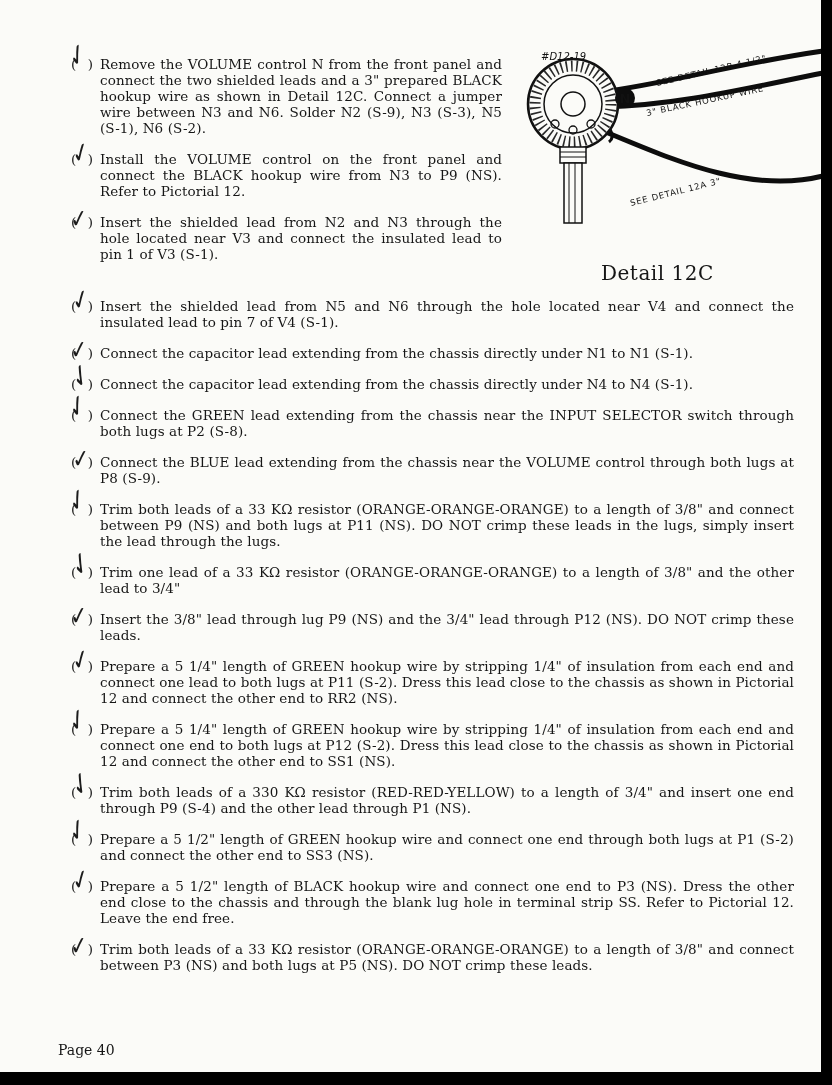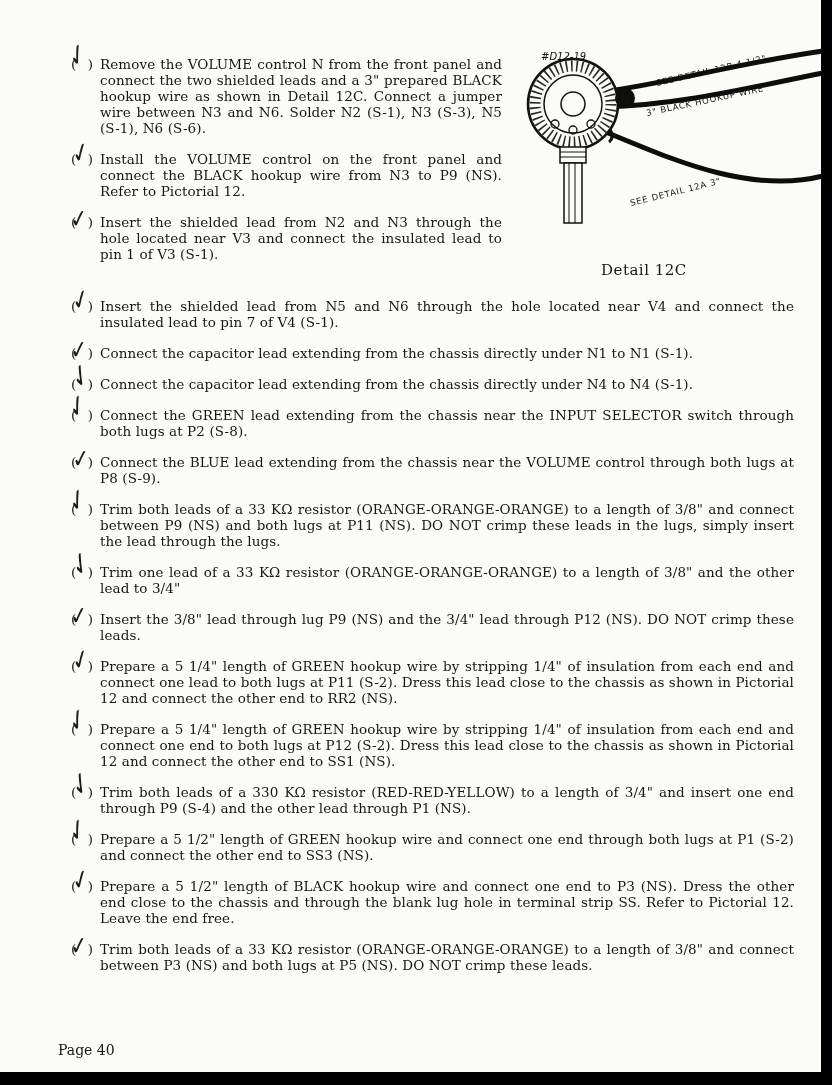--- a/index.html
+++ b/index.html
@@ -43,21 +43,21 @@
   .item:nth-child(3n) .check { transform:rotate(-6deg) scaleY(1.2); top:-5px; }
   .item:nth-child(4n) .check { transform:rotate(-30deg) scaleY(1.6); top:-10px; }
   .txt { flex:1 1 auto; text-align:justify; }
   .top-section { position:relative; min-height:242px; }
   .top-section .txt { max-width:402px; }
   .figure {
     position:absolute; left:505px; top:46px; width:322px; height:228px;
   }
   .fig-caption {
     margin-top:3px; margin-left:96px;
-    font-size:15px; letter-spacing:0.5px;
+    font-size:20px; letter-spacing:0.5px;
   }
   .page-number {
     position:absolute; left:58px; top:1042px;
     font-size:14px;
   }
   .scan-border-right {
     position:absolute; right:0; top:0; width:11px; height:100%;
     background:#000;
   }
   .scan-border-bottom {
@@ -73,21 +73,21 @@
 
   <div class="content">
 
     <div class="top-section">
 
       <div class="item">
         <span class="box">
           <span class="paren">( )</span>
           <span class="check">✓</span>
         </span>
-        <span class="txt">Remove the VOLUME control N from the front panel and connect the two shielded leads and a 3" prepared BLACK hookup wire as shown in Detail 12C.  Connect a jumper wire between N3 and N6.  Solder N2 (S-1), N3 (S-3), N5 (S-1), N6 (S-6).</span>
+        <span class="txt">Remove the VOLUME control N from the front panel and connect the two shielded leads and a 3" prepared BLACK hookup wire as shown in Detail 12C.  Connect a jumper wire between N3 and N6.  Solder N2 (S-9), N3 (S-3), N5 (S-1), N6 (S-2).</span>
       </div>
 
       <div class="item">
         <span class="box">
           <span class="paren">( )</span>
           <span class="check">✓</span>
         </span>
         <span class="txt">Install the VOLUME control on the front panel and connect the BLACK hookup wire from N3 to P9 (NS).  Refer to Pictorial 12.</span>
       </div>
 

